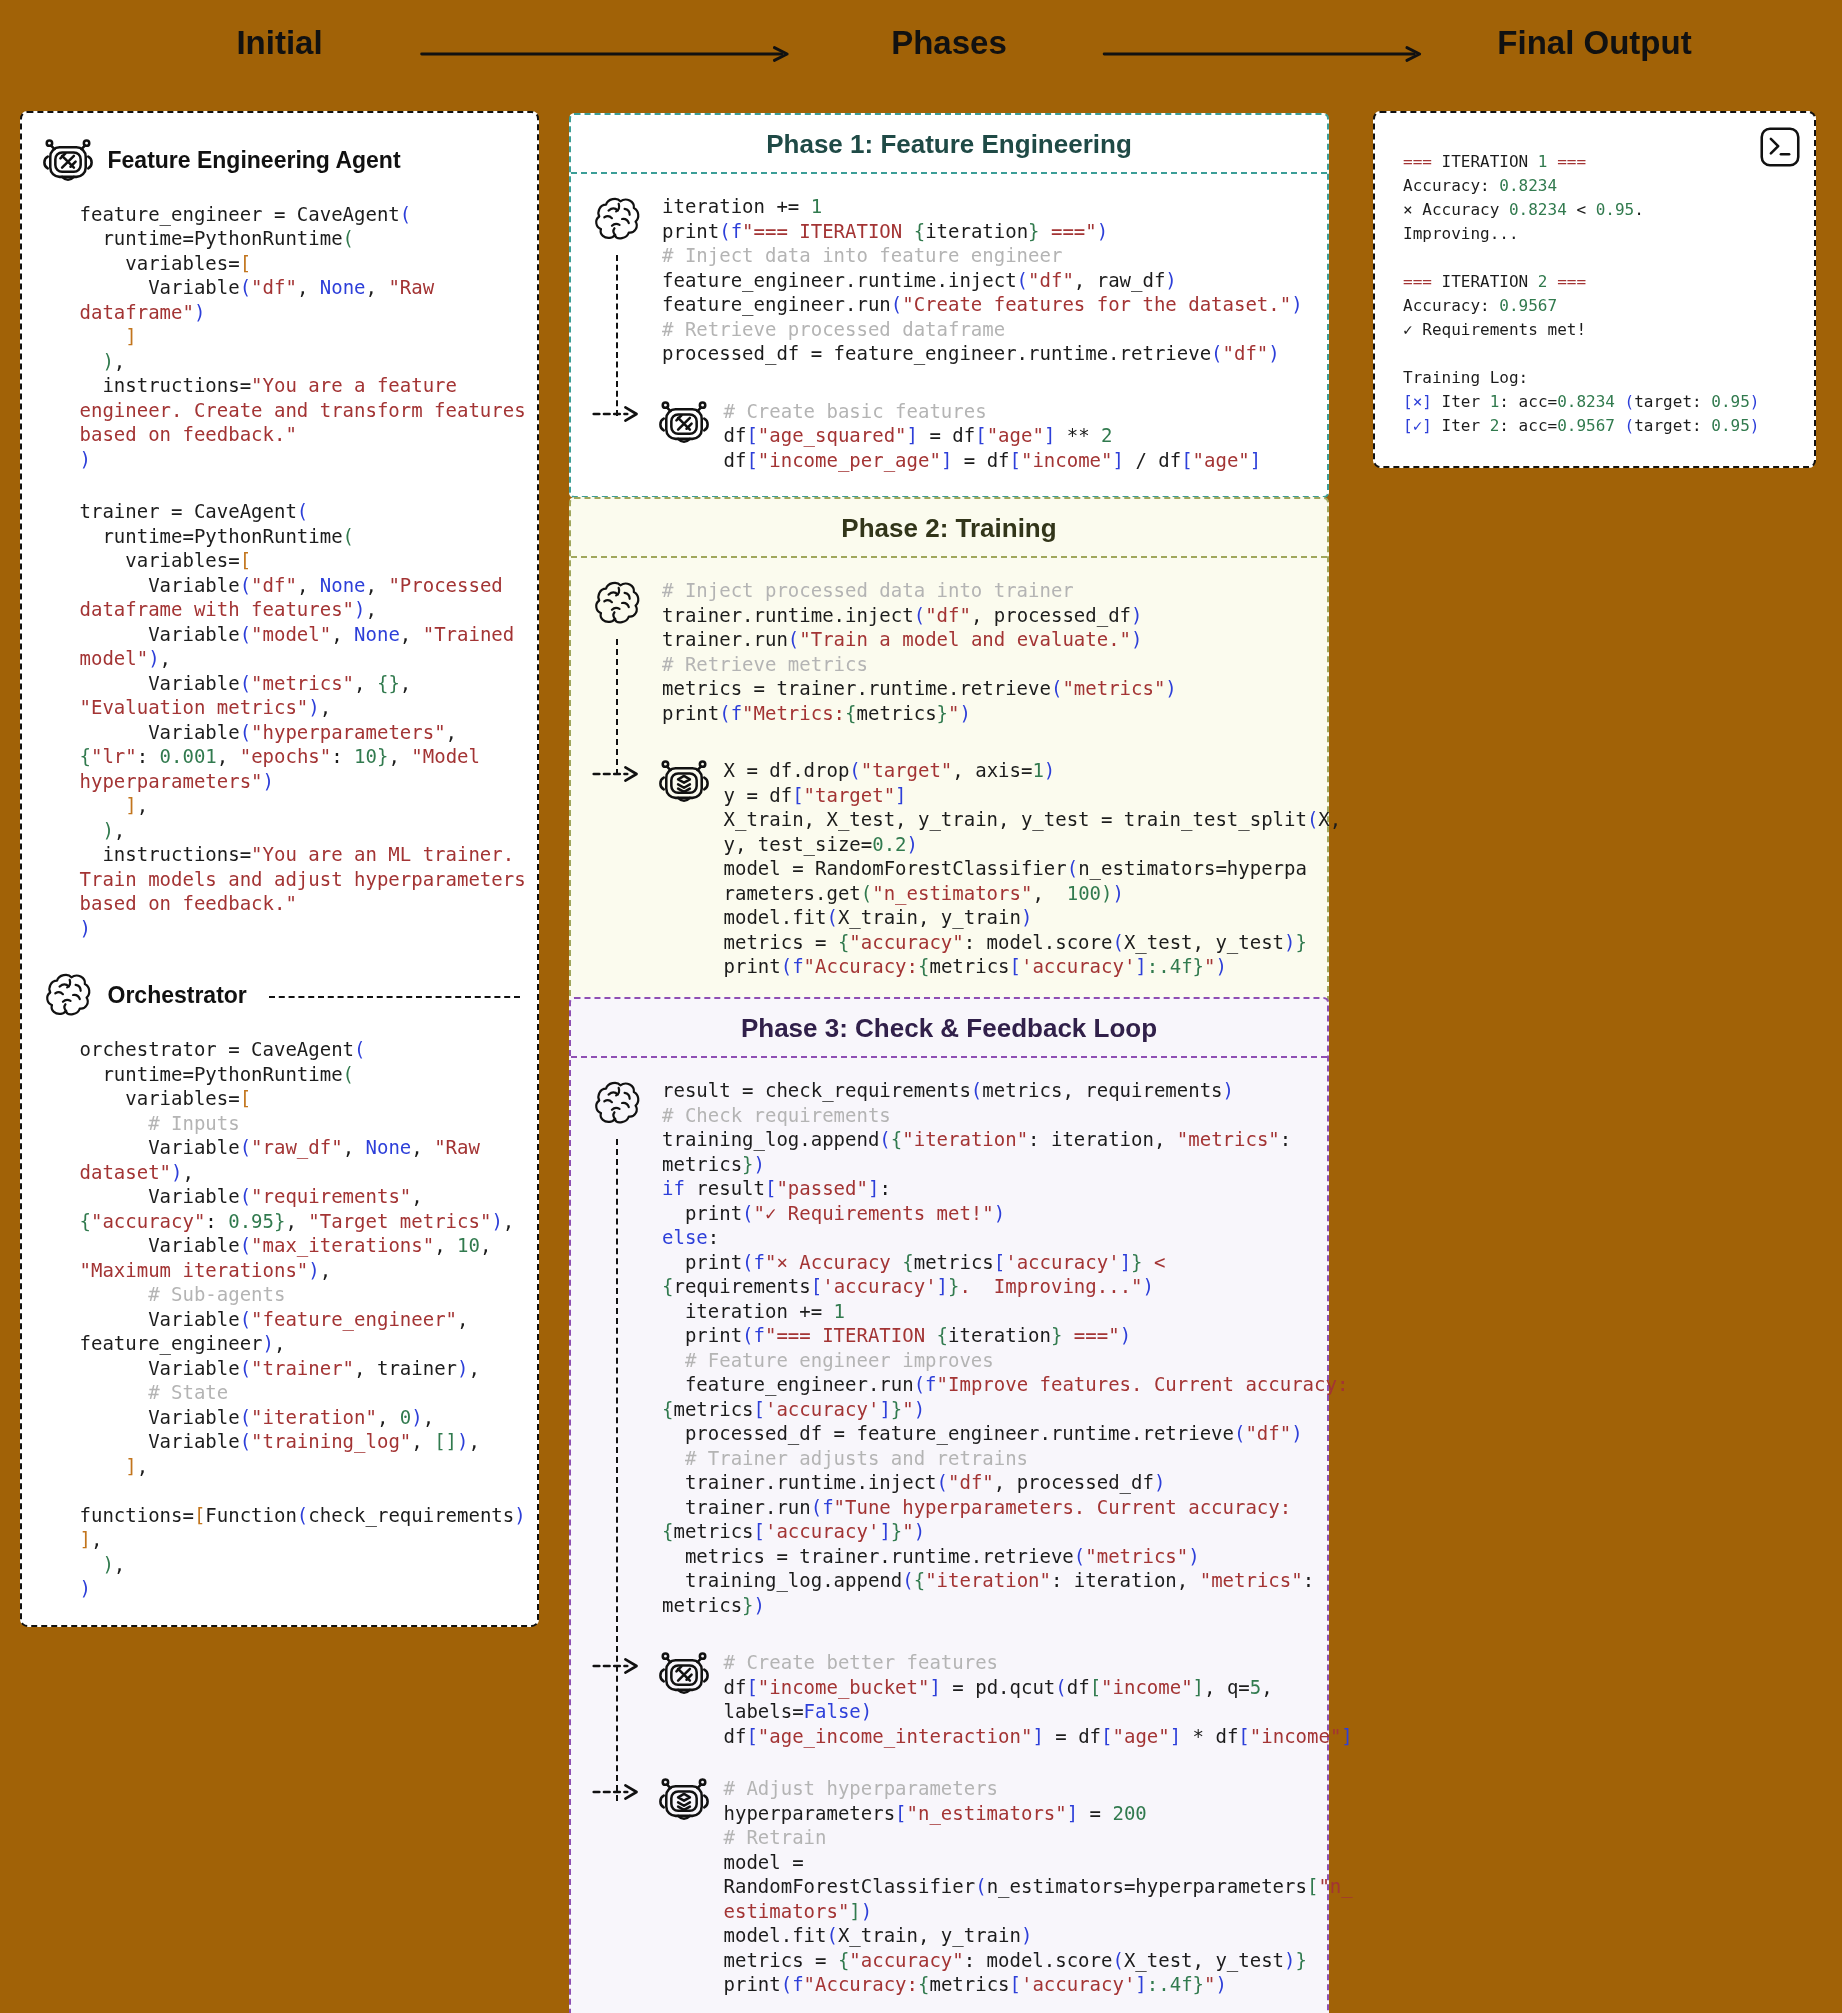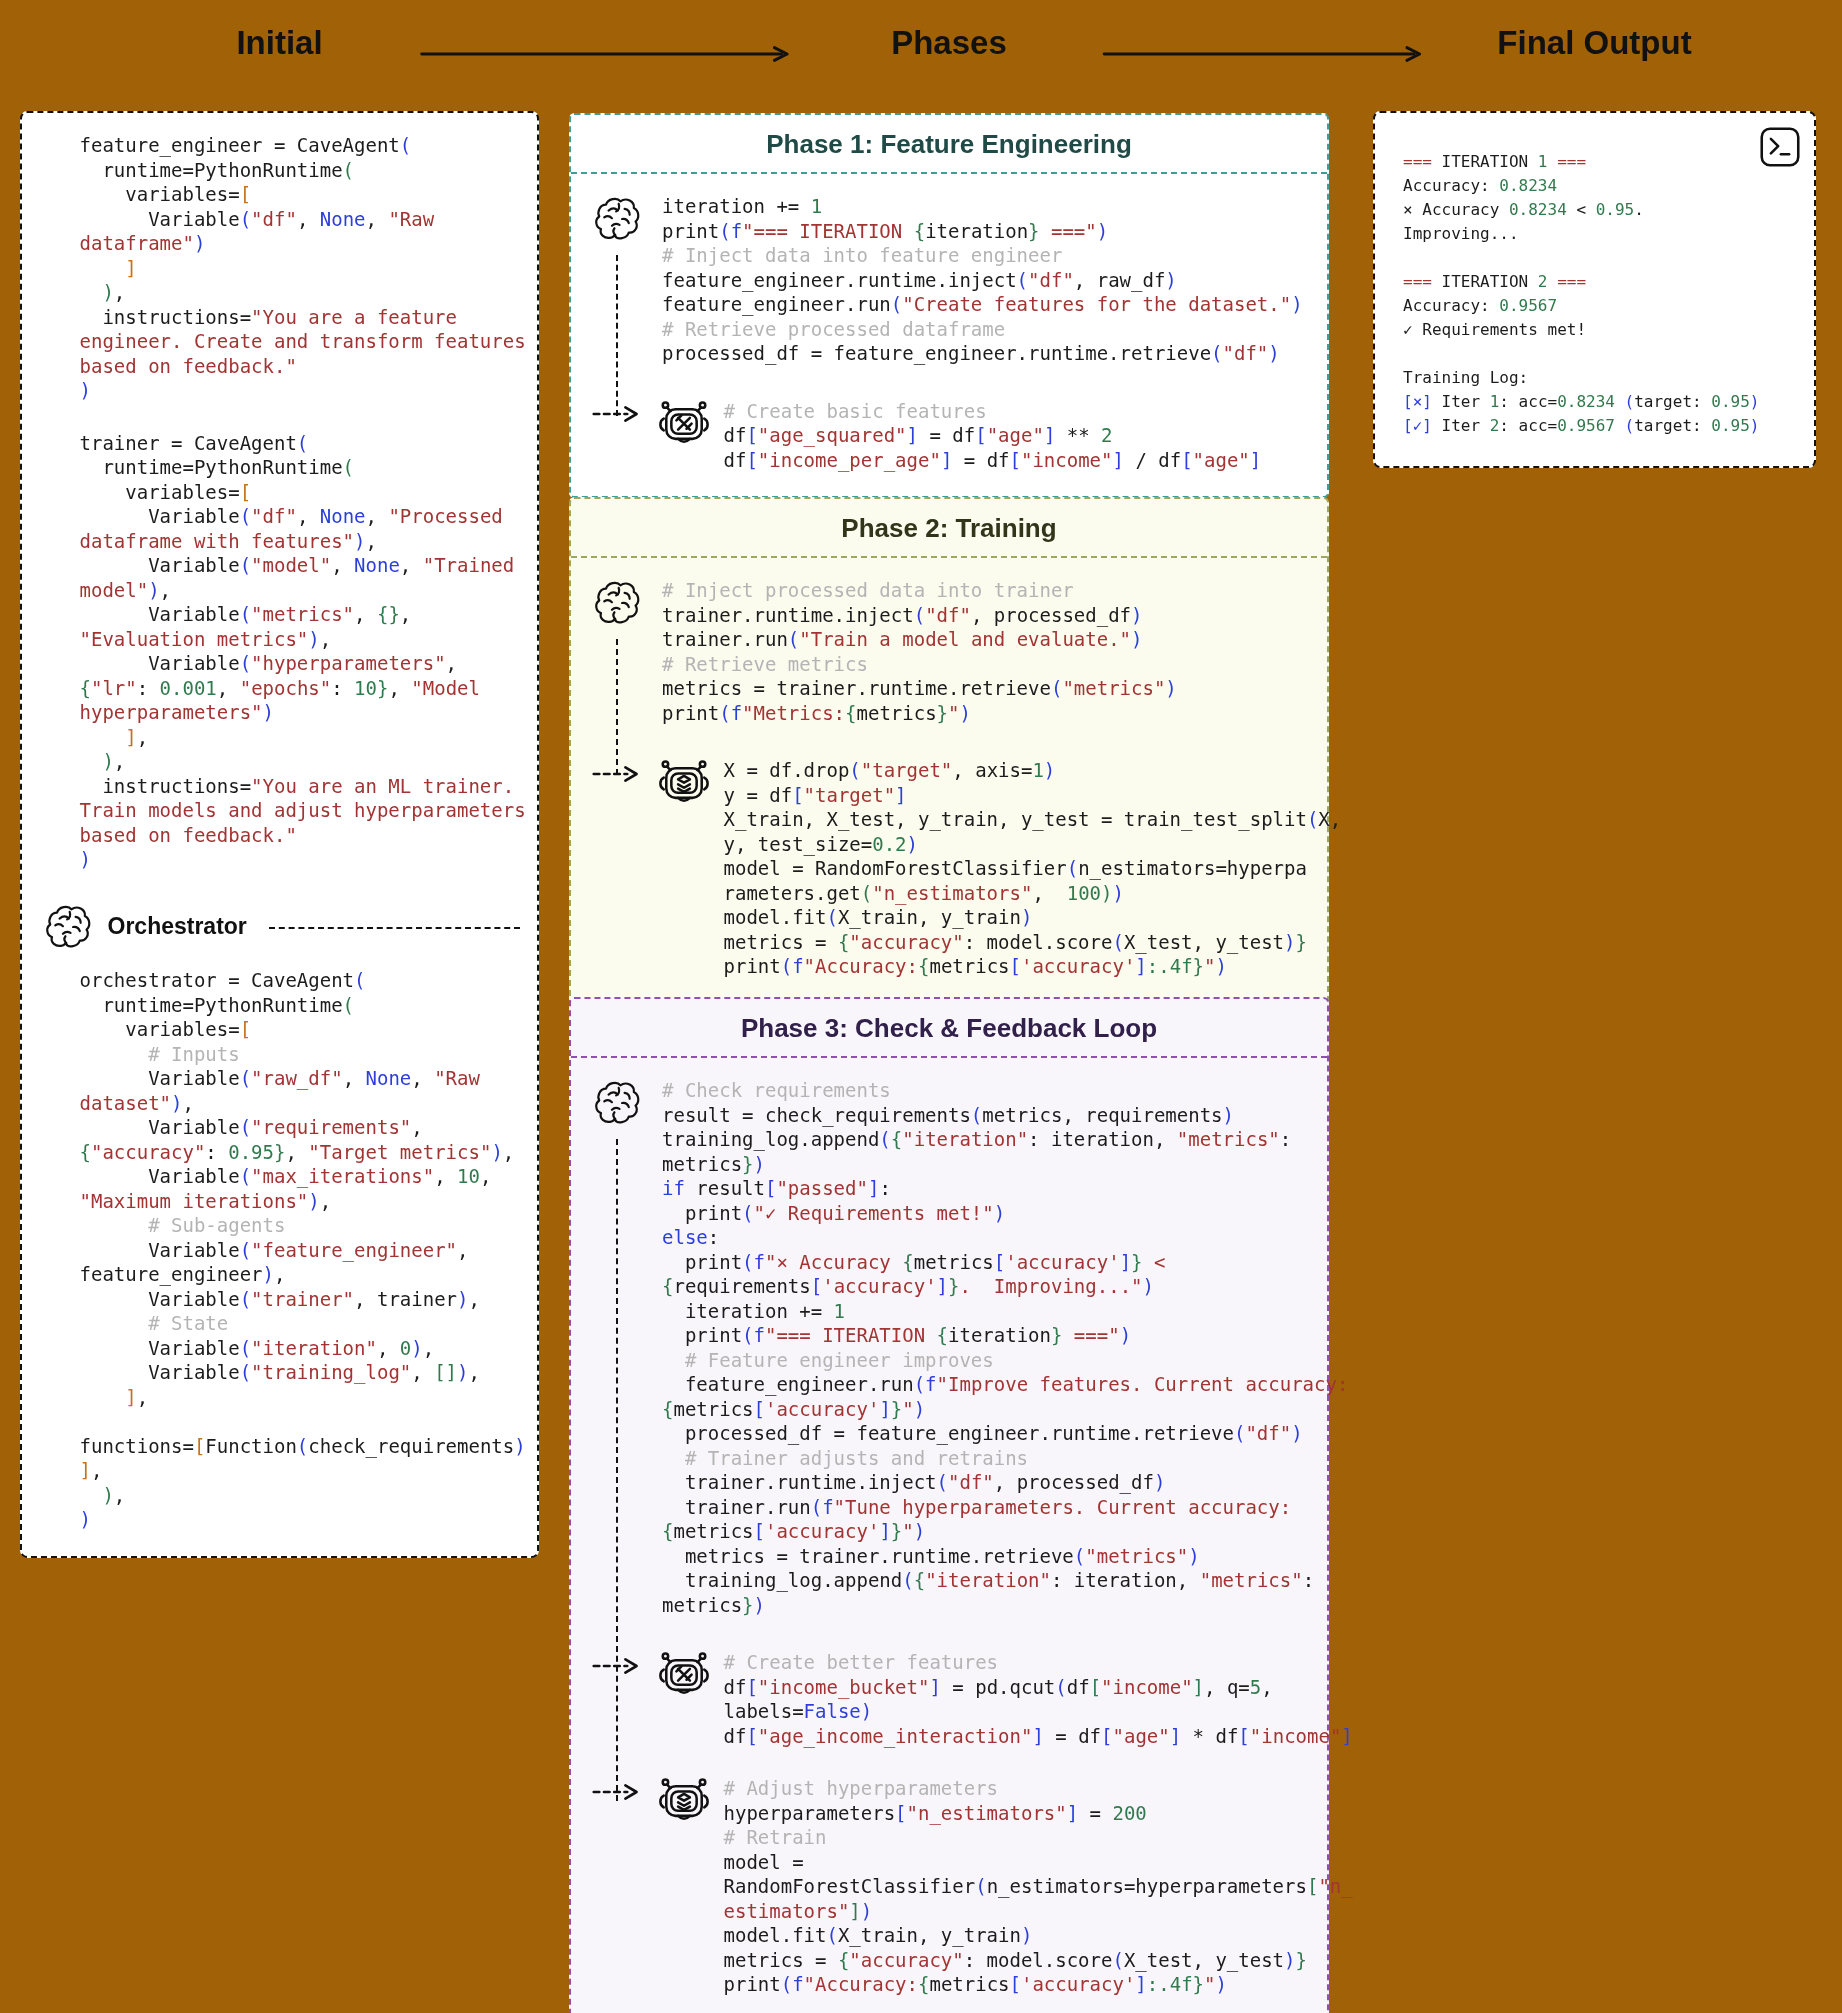--- a/index.html
+++ b/index.html
@@ -95,20 +95,39 @@
           <line x1="2" y1="11" x2="343" y2="11"></line>
           <path d="M335 4 L349 11 L335 18"></path>
         </g>
       </svg>
   </div>
   <div class="col-title t-final">Final Output</div>
 
   <div class="panel left-panel">
 
     <section class="agent-section">
+      <div class="agent-head">
+        <span class="agent-icon">
+  <svg viewBox="0 0 64 64" width="100%" height="100%">
+    <g fill="none" stroke="#111" stroke-width="3" stroke-linecap="round" stroke-linejoin="round">
+      <circle cx="10" cy="12" r="3.2"></circle>
+                <circle cx="54" cy="12" r="3.2"></circle>
+      <path d="M12 15 L16 19 M52 15 L48 19"></path>
+      <path d="M8 28 q-4 2 -4 7 q0 5 4 7"></path>
+                <path d="M56 28 q4 2 4 7 q0 5 -4 7"></path>
+      <rect x="11" y="17" width="42" height="35" rx="11"></rect>
+      <rect x="17" y="23" width="30" height="23" rx="8"></rect>
+      <path d="M25 52 q7 7 14 0"></path>
+      <path d="M25 41 L39 27 M25 27 L39 41"></path>
+      <path d="M23 30 L29 24 M35 40 L41 34"></path>
+    </g>
+  </svg>
+</span>
+        <h3>Feature Engineering Agent</h3>
+      </div>
       <div class="agent-code code">
           <div class="ln"><span class="tk-d">feature_engineer = CaveAgent</span><span class="tk-b">(</span></div>
           <div class="ln"><span class="tk-d">  runtime=PythonRuntime</span><span class="tk-g">(</span></div>
           <div class="ln"><span class="tk-d">    variables=</span><span class="tk-o">[</span></div>
           <div class="ln"><span class="tk-d">      Variable</span><span class="tk-b">(</span><span class="tk-s">"df"</span><span class="tk-d">, </span><span class="tk-b">None</span><span class="tk-d">, </span><span class="tk-s">"Raw</span></div>
           <div class="ln"><span class="tk-s">dataframe"</span><span class="tk-b">)</span></div>
           <div class="ln"><span class="tk-o">    ]</span></div>
           <div class="ln"><span class="tk-g">  )</span><span class="tk-d">,</span></div>
           <div class="ln"><span class="tk-d">  instructions=</span><span class="tk-s">"You are a feature</span></div>
           <div class="ln"><span class="tk-s">engineer. Create and transform features</span></div>
@@ -338,22 +357,22 @@
       <path d="M34 14 q2 6 -3 9"></path>
       <path d="M41 20 q6 1 6 7"></path>
       <path d="M17 30 q5 -3 9 1"></path>
       <path d="M38 32 q6 -1 8 5"></path>
       <path d="M26 40 q4 -4 9 -1"></path>
       <path d="M30 51 q-4 -4 -1 -8"></path>
     </g>
   </svg>
 </span>
         <div class="code">
+            <div class="ln"><span class="tk-d">result = check_requirements</span><span class="tk-b">(</span><span class="tk-d">metrics, requirements</span><span class="tk-b">)</span></div>
             <div class="ln"><span class="tk-c"># Check requirements</span></div>
-            <div class="ln"><span class="tk-d">result = check_requirements</span><span class="tk-b">(</span><span class="tk-d">metrics, requirements</span><span class="tk-b">)</span></div>
             <div class="ln"><span class="tk-d">training_log.append</span><span class="tk-b">(</span><span class="tk-g">{</span><span class="tk-s">"iteration"</span><span class="tk-d">: iteration, </span><span class="tk-s">"metrics"</span><span class="tk-d">:</span></div>
             <div class="ln"><span class="tk-d">metrics</span><span class="tk-g">}</span><span class="tk-b">)</span></div>
             <div class="ln"><span class="tk-b">if</span><span class="tk-d"> result</span><span class="tk-b">[</span><span class="tk-s">"passed"</span><span class="tk-b">]</span><span class="tk-d">:</span></div>
             <div class="ln"><span class="tk-d">  print</span><span class="tk-b">(</span><span class="tk-s">"✓ Requirements met!"</span><span class="tk-b">)</span></div>
             <div class="ln"><span class="tk-b">else</span><span class="tk-d">:</span></div>
             <div class="ln"><span class="tk-d">  print</span><span class="tk-b">(f</span><span class="tk-s">"× Accuracy </span><span class="tk-g">{</span><span class="tk-d">metrics</span><span class="tk-b">[</span><span class="tk-s">'accuracy'</span><span class="tk-b">]</span><span class="tk-g">}</span><span class="tk-s"> &lt;</span></div>
             <div class="ln"><span class="tk-g">{</span><span class="tk-d">requirements</span><span class="tk-b">[</span><span class="tk-s">'accuracy'</span><span class="tk-b">]</span><span class="tk-g">}</span><span class="tk-s">.  Improving..."</span><span class="tk-b">)</span></div>
             <div class="ln"><span class="tk-d">  iteration += </span><span class="tk-g">1</span></div>
             <div class="ln"><span class="tk-d">  print</span><span class="tk-b">(f</span><span class="tk-s">"=== ITERATION </span><span class="tk-g">{</span><span class="tk-d">iteration</span><span class="tk-g">}</span><span class="tk-s"> ==="</span><span class="tk-b">)</span></div>
             <div class="ln"><span class="tk-c">  # Feature engineer improves</span></div>

